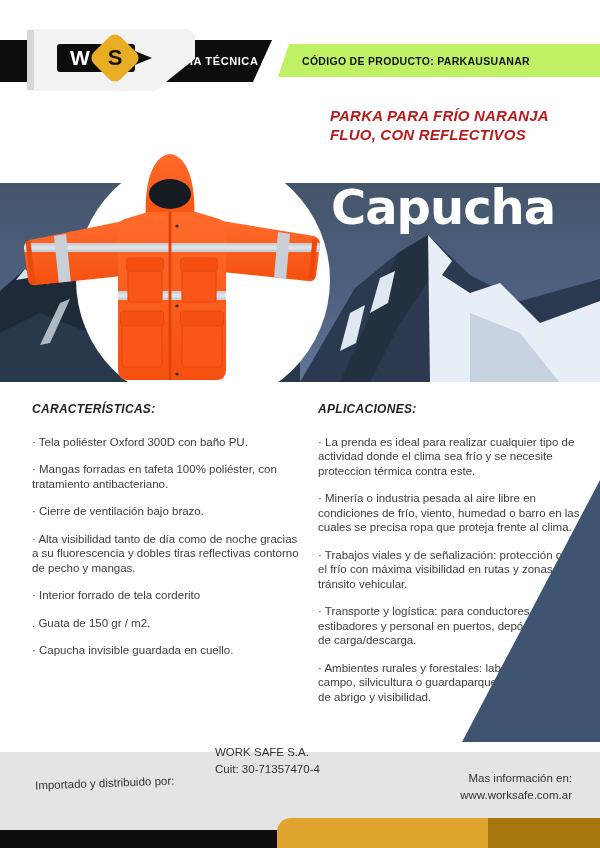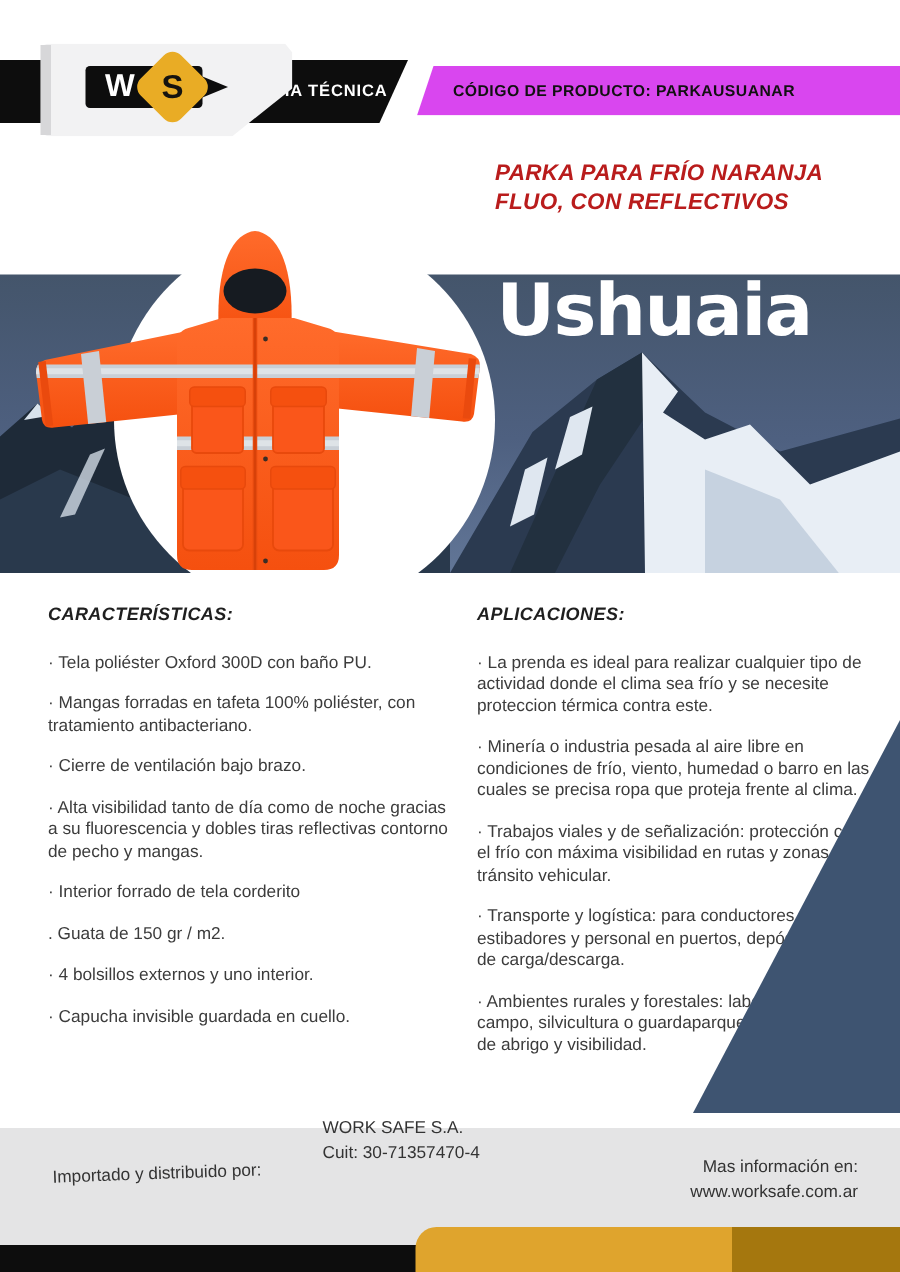--- a/index.html
+++ b/index.html
@@ -4,21 +4,21 @@
 <style>
   html,body{margin:0;padding:0;background:#888;}
   #page{position:relative;width:600px;height:848px;background:#ffffff;overflow:hidden;
         font-family:"Liberation Sans",sans-serif;}
   
   .band-black{position:absolute;left:0;top:40px;width:272px;height:42px;background:#0d0d0d;
               clip-path:polygon(0 0,100% 0,93% 100%,0 100%);}
   .ficha-label{position:absolute;left:160px;top:40px;width:104px;height:42px;display:flex;
                align-items:center;justify-content:center;color:#fff;font-weight:bold;
                font-size:11px;letter-spacing:.6px;}
-  .band-yellow{position:absolute;left:278px;top:44px;width:322px;height:33px;background:#d946ef;
+  .band-yellow{position:absolute;left:278px;top:44px;width:322px;height:33px;background:#bef264;
                clip-path:polygon(11px 0,100% 0,100% 100%,0 100%);display:flex;align-items:center;}
   .code-label{margin-left:24px;color:#111;font-weight:bold;font-size:10.5px;letter-spacing:.3px;}
   
   .logo-flag{position:absolute;left:27px;top:29px;width:168px;height:62px;background:#f2f2f3;
              clip-path:polygon(0 3%,3% 0,97% 0,100% 10%,100% 48%,76% 100%,3% 100%,0 96%);}
   .logo-fold{position:absolute;left:27px;top:30px;width:7px;height:60px;background:#d7d7d9;}
   .logo-rect{position:absolute;left:57px;top:44px;width:78px;height:28px;background:#0d0d0d;border-radius:3px;}
   .logo-arrow{position:absolute;left:118px;top:44px;width:0;height:0;
               border-top:14px solid transparent;border-bottom:14px solid transparent;
               border-left:34px solid #0d0d0d;}
@@ -101,21 +101,21 @@
       <polygon points="72,76 82,86 62,88" fill="#d8e2ec"></polygon>
       <polygon points="122,70 132,80 111,82" fill="#d8e2ec"></polygon>
       <polygon points="175,78 185,86 164,88" fill="#d8e2ec"></polygon>
       <polygon points="60,120 70,116 50,160 40,162" fill="#cfd9e3" opacity="0.8"></polygon>
       <polygon points="150,110 160,106 145,150 135,152" fill="#cfd9e3" opacity="0.8"></polygon>
       <polygon points="230,110 240,106 228,150 218,152" fill="#cfd9e3" opacity="0.8"></polygon>
     </svg>
   </div>
 
   <div class="hero-circle"></div>
-  <div class="ushuaia">Ushuaia</div>
+  <div class="ushuaia">Capucha</div>
 
   <svg class="parka" viewBox="0 0 305 235">
     <defs>
       <linearGradient id="org" x1="0" y1="0" x2="0" y2="1">
         <stop offset="0" stop-color="#ff6b2b"></stop>
           <stop offset="1" stop-color="#f5500f"></stop>
       </linearGradient>
       <clipPath id="bodyclip">
         <path d="M108,70 L10,90 Q4,92 4,98 L8,130 Q9,136 16,135 L102,126 Z"></path>
         <path d="M196,70 L294,86 Q300,88 300,94 L296,126 Q295,132 288,131 L202,122 Z"></path>
@@ -161,21 +161,20 @@
   </svg>
 
   <div class="col col-left">
     <div class="col-head">CARACTERÍSTICAS:</div>
     <div class="li">· Tela poliéster Oxford 300D con baño PU.</div>
     <div class="li">· Mangas forradas en tafeta 100% poliéster, con tratamiento antibacteriano.</div>
     <div class="li">· Cierre de ventilación bajo brazo.</div>
     <div class="li">· Alta visibilidad tanto de día como de noche gracias a su fluorescencia y dobles tiras reflectivas contorno de pecho y mangas.</div>
     <div class="li">· Interior forrado de tela corderito</div>
     <div class="li">. Guata de 150 gr / m2.</div>
-    <div class="li">· 4 bolsillos externos y uno interior.</div>
     <div class="li">· Capucha invisible guardada en cuello.</div>
   </div>
 
   <div class="col col-right">
     <div class="col-head">APLICACIONES:</div>
     <div class="li">· La prenda es ideal para realizar cualquier tipo de actividad donde el clima sea frío y se necesite proteccion térmica contra este.</div>
     <div class="li">· Minería o industria pesada al aire libre en condiciones de frío, viento, humedad o barro en las cuales se precisa ropa que proteja frente al clima.</div>
     <div class="li">· Trabajos viales y de señalización: protección contra el frío con máxima visibilidad en rutas y zonas de tránsito vehicular.</div>
     <div class="li">· Transporte y logística: para conductores, estibadores y personal en puertos, depósitos y áreas de carga/descarga.</div>
     <div class="li">· Ambientes rurales y forestales: labores en el campo, silvicultura o guardaparques, con necesidad de abrigo y visibilidad.</div>

